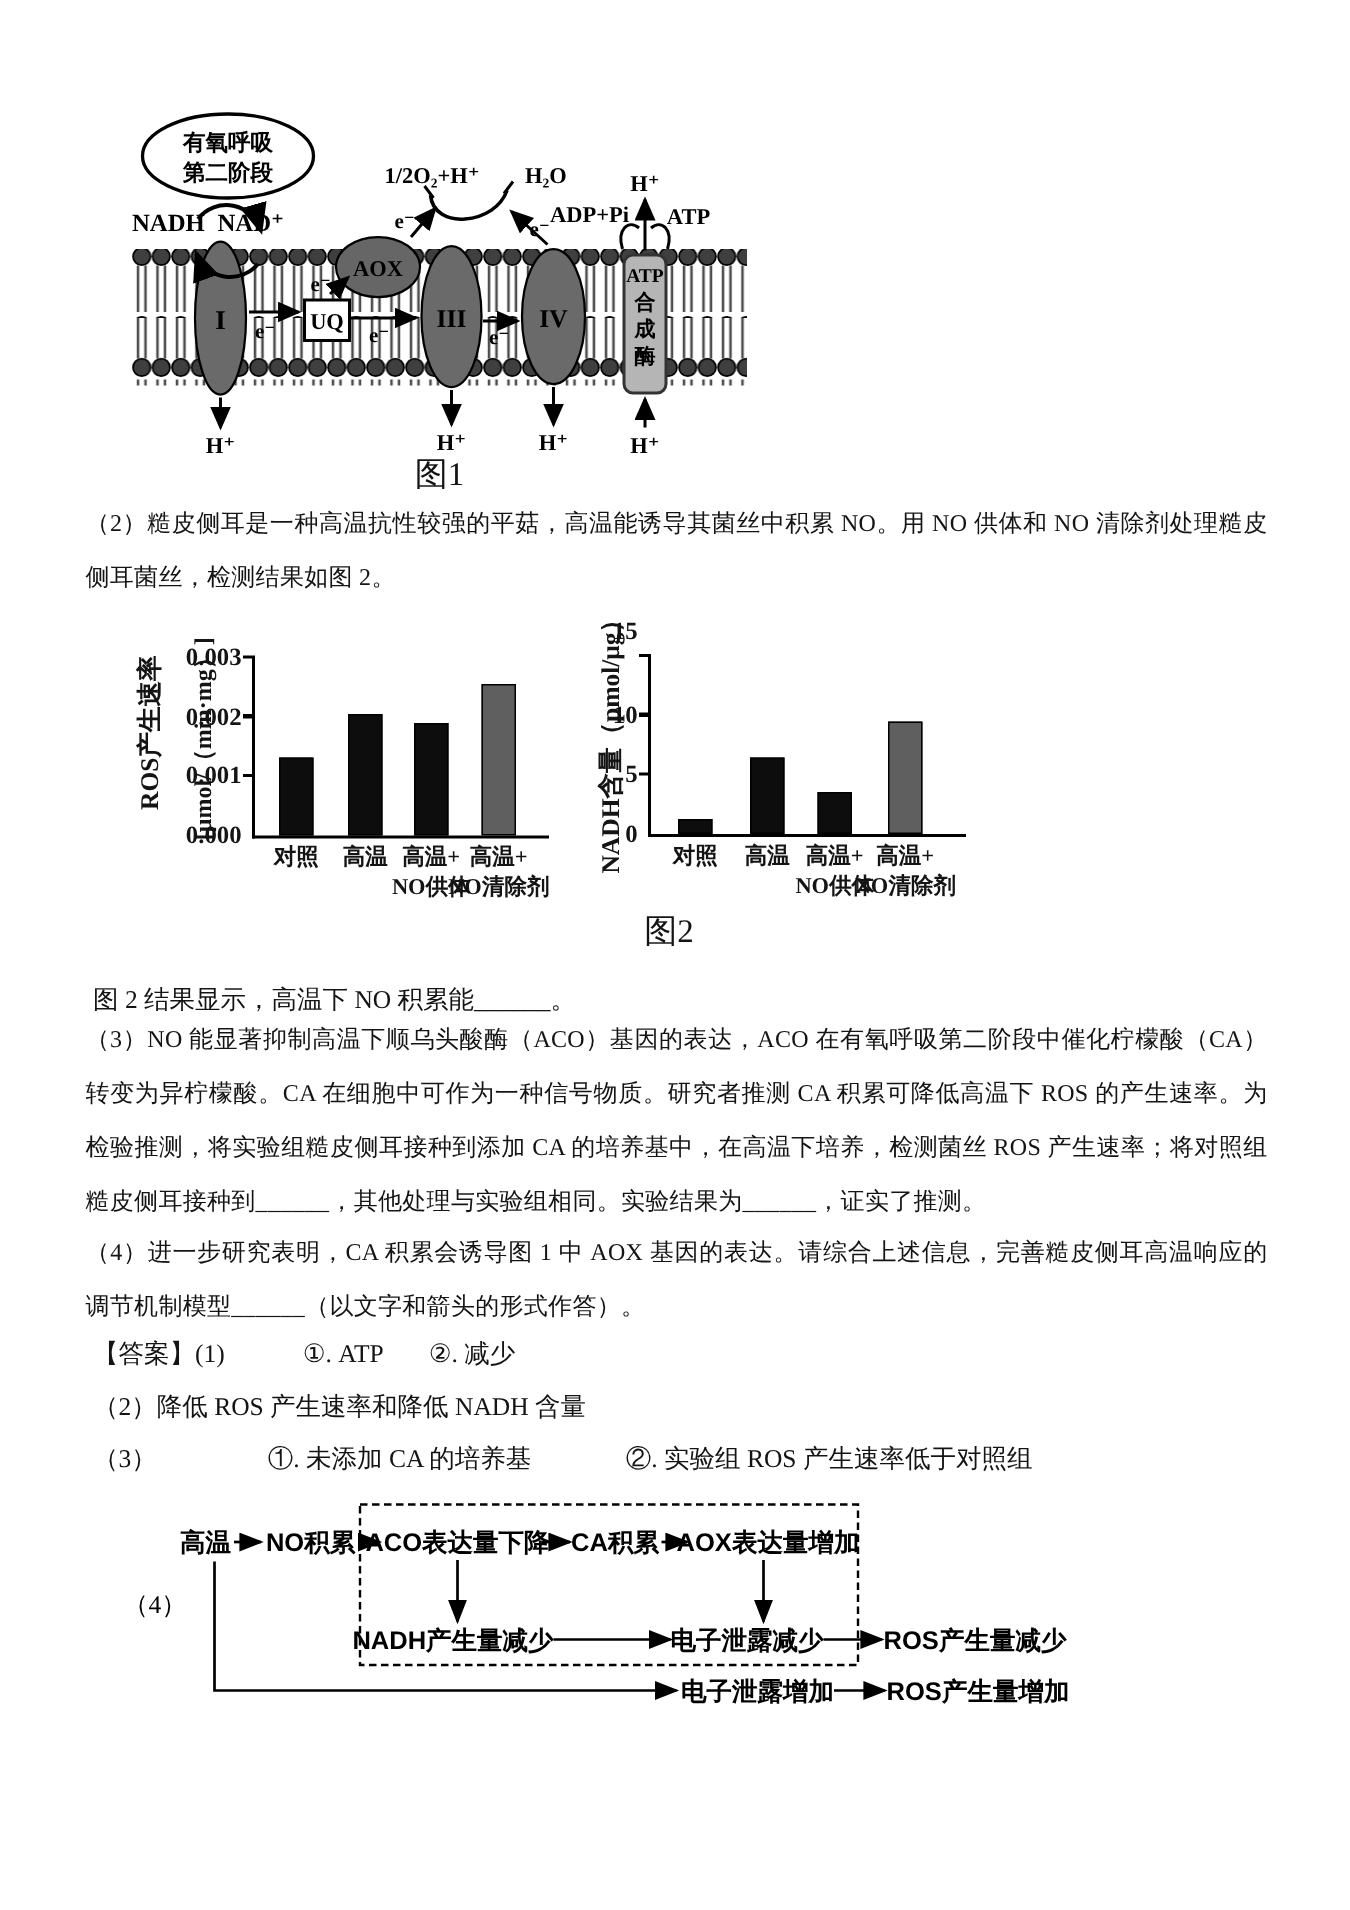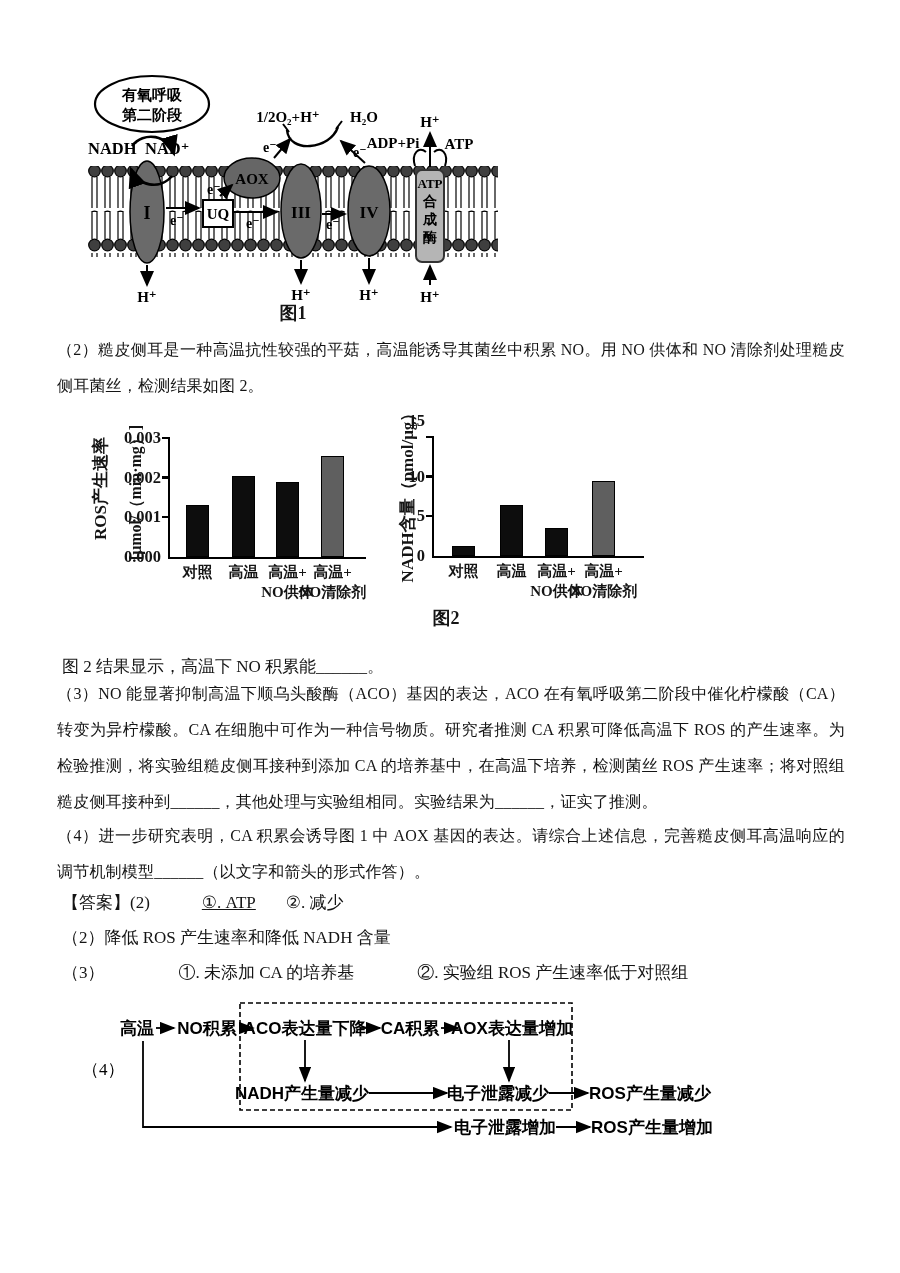--- a/index.html
+++ b/index.html
@@ -1,21 +1,21 @@
 <!DOCTYPE html>
 <html><head>
 <meta charset="utf-8">
 <style>
   html,body{margin:0;padding:0;}
   body{width:900px;height:1273px;position:relative;background:#ffffff;
        font-family:"Liberation Serif","DejaVu Serif",serif;color:#141414;overflow:hidden;}
   .abs{position:absolute;}
   .para{font-size:16px;line-height:36px;text-align:justify;letter-spacing:.2px;}
   .single{font-size:17px;line-height:24px;white-space:nowrap;margin-top:13px;}
-  .caption{font-weight:bold;font-size:18px;text-align:center;}
+  .caption{font-weight:normal;font-size:22px;text-align:center;}
   
   .chart-ylab{position:absolute;font-weight:bold;text-align:center;white-space:nowrap;
               transform:rotate(-90deg);}
   .plot{position:absolute;border-left:2.5px solid #000;border-bottom:2.5px solid #000;}
   .ytick{position:absolute;right:calc(100% + 9px);font-weight:bold;font-size:16.5px;
          white-space:nowrap;line-height:18px;}
   .ymark{position:absolute;left:-8px;width:8px;height:2.5px;background:#000;}
   .bar{position:absolute;bottom:0;box-sizing:border-box;border:1px solid #000;}
   .xcat{position:absolute;transform:translateX(-50%);top:calc(100% + 5px);
         font-weight:bold;font-size:15px;line-height:20px;text-align:center;white-space:nowrap;}
@@ -182,21 +182,21 @@
 
 <div class="abs caption" style="left:76px;top:606px;width:740px;">图2</div>
 
 <div class="abs single" style="left:62px;top:642px;">图 2 结果显示，高温下 NO 积累能______。</div>
 
 <div class="abs para" style="left:57px;top:676px;width:788px;">（3）NO 能显著抑制高温下顺乌头酸酶（ACO）基因的表达，ACO 在有氧呼吸第二阶段中催化柠檬酸（CA）转变为异柠檬酸。CA 在细胞中可作为一种信号物质。研究者推测 CA 积累可降低高温下 ROS 的产生速率。为检验推测，将实验组糙皮侧耳接种到添加 CA 的培养基中，在高温下培养，检测菌丝 ROS 产生速率；将对照组糙皮侧耳接种到______，其他处理与实验组相同。实验结果为______，证实了推测。</div>
 
 <div class="abs para" style="left:57px;top:818px;width:788px;">（4）进一步研究表明，CA 积累会诱导图 1 中 AOX 基因的表达。请综合上述信息，完善糙皮侧耳高温响应的调节机制模型______（以文字和箭头的形式作答）。</div>
 
 <div class="abs ansline" style="left:62px;top:891px;">
-  <span>【答案】(2)</span><span style="margin-left:52px;text-decoration:underline;">①. ATP</span><span style="margin-left:30px;">②. 减少</span>
+  <span>【答案】(1)</span><span style="margin-left:52px;">①. ATP</span><span style="margin-left:30px;">②. 减少</span>
 </div>
 
 <div class="abs ansline" style="left:62px;top:926px;">（2）降低 ROS 产生速率和降低 NADH 含量</div>
 
 <div class="abs ansline" style="left:62px;top:961px;">
   <span>（3）</span><span style="margin-left:74px;">①. 未添加 CA 的培养基</span><span style="margin-left:63px;">②. 实验组 ROS 产生速率低于对照组</span>
 </div>
 
 <svg class="abs fc" style="left:60px;top:995px;" width="790" height="155" viewBox="0 0 790 155">
   <defs>

